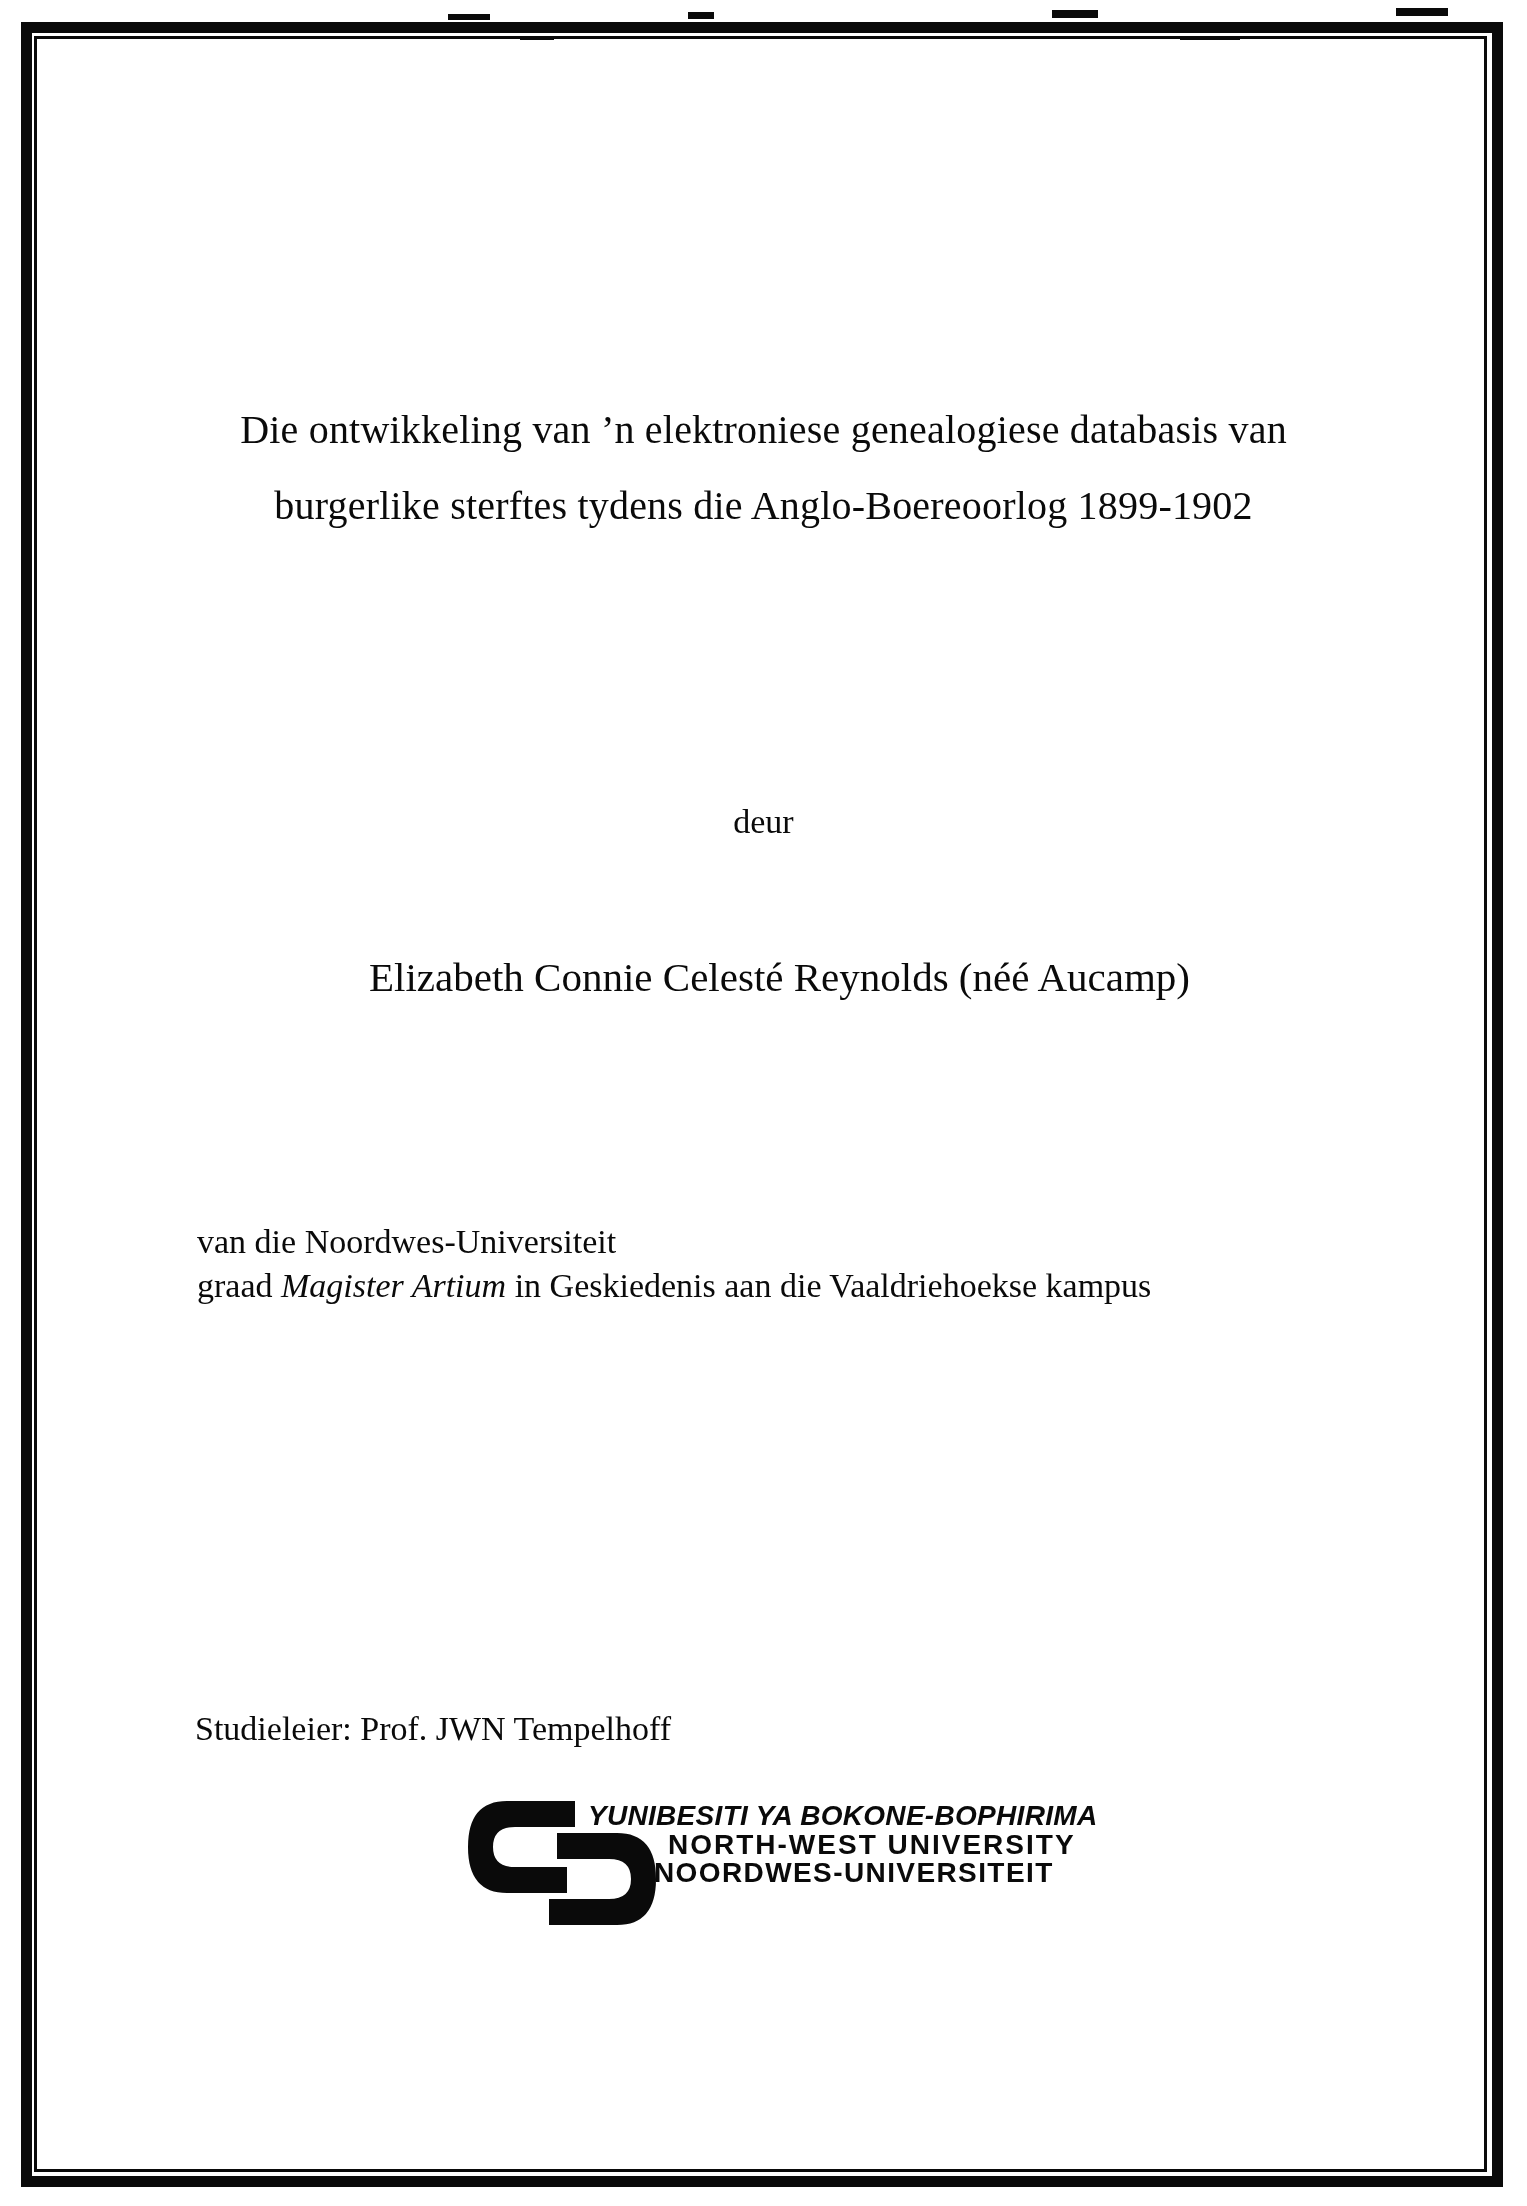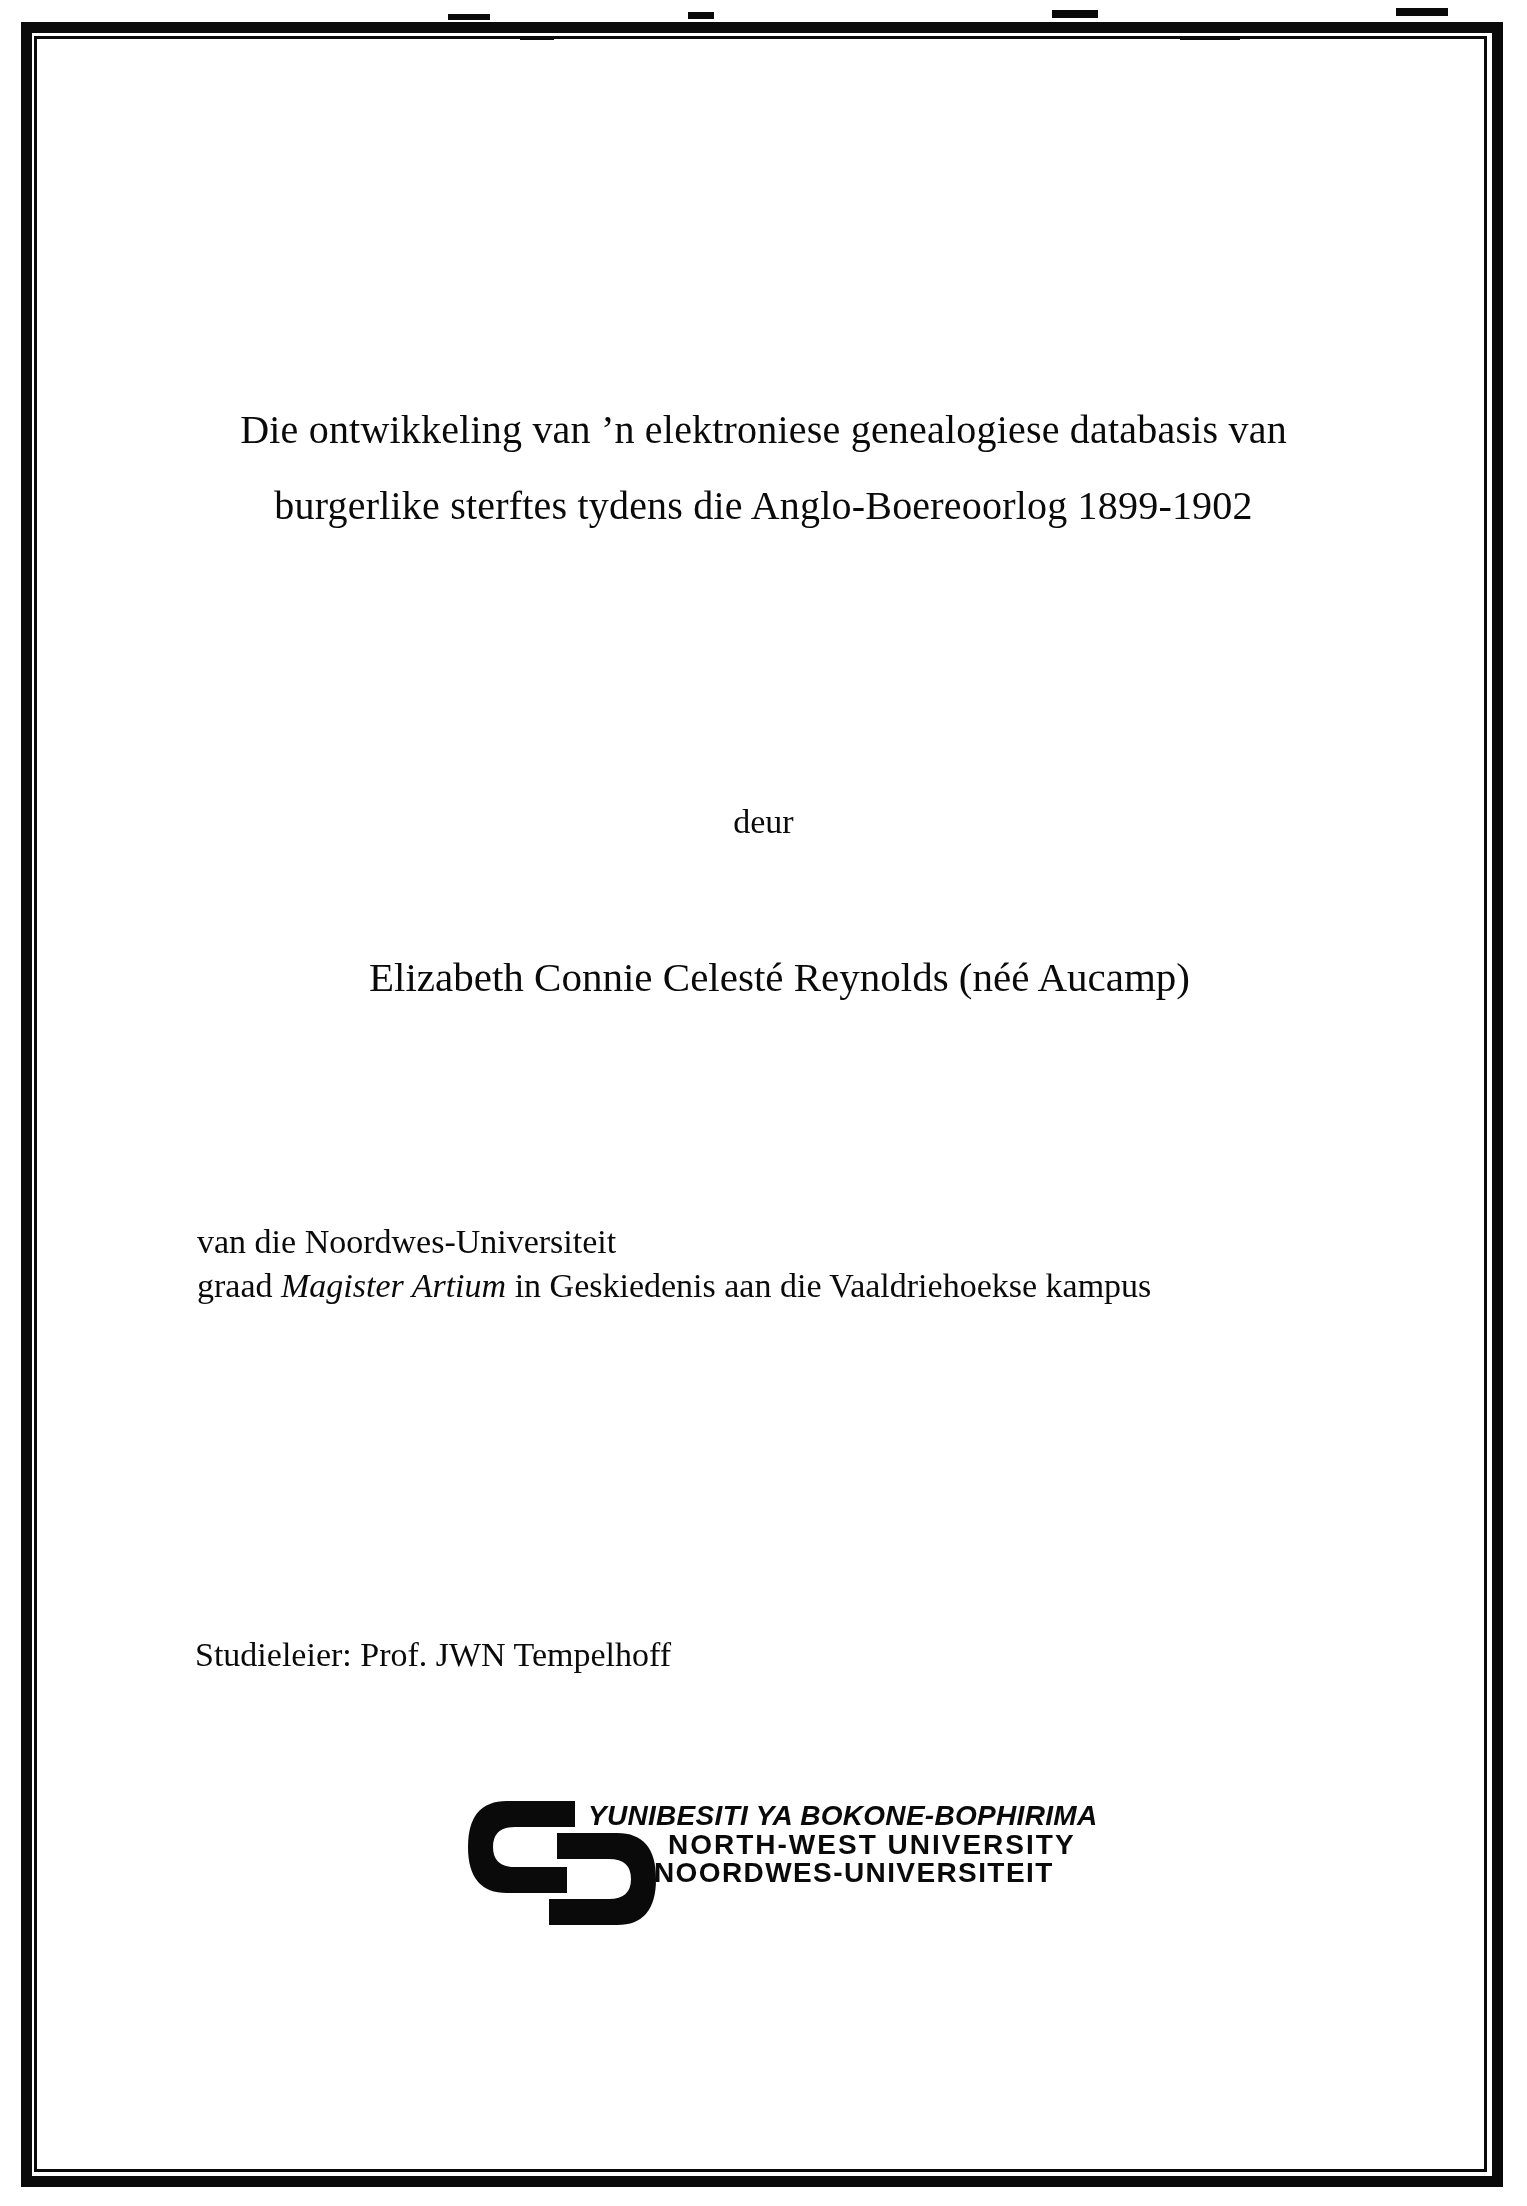--- a/index.html
+++ b/index.html
@@ -78,21 +78,21 @@
   }
   .statement .justified {
     text-align: justify;
     text-align-last: justify;
   }
   .statement i { font-style: italic; }
 
   .supervisor-block {
     position: absolute;
     left: 195px;
-    top: 1632px;
+    top: 1706px;
     font-size: 34px;
     line-height: 45px;
   }
 
   
   .logo-mark {
     position: absolute;
     left: 463px;
     top: 1801px;
     width: 200px;

